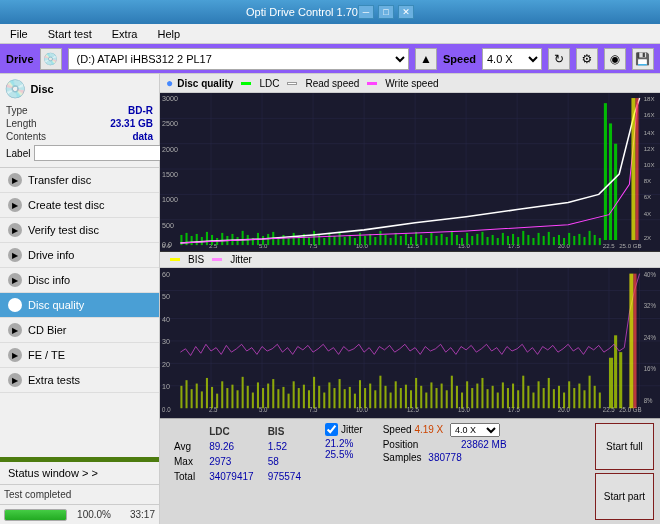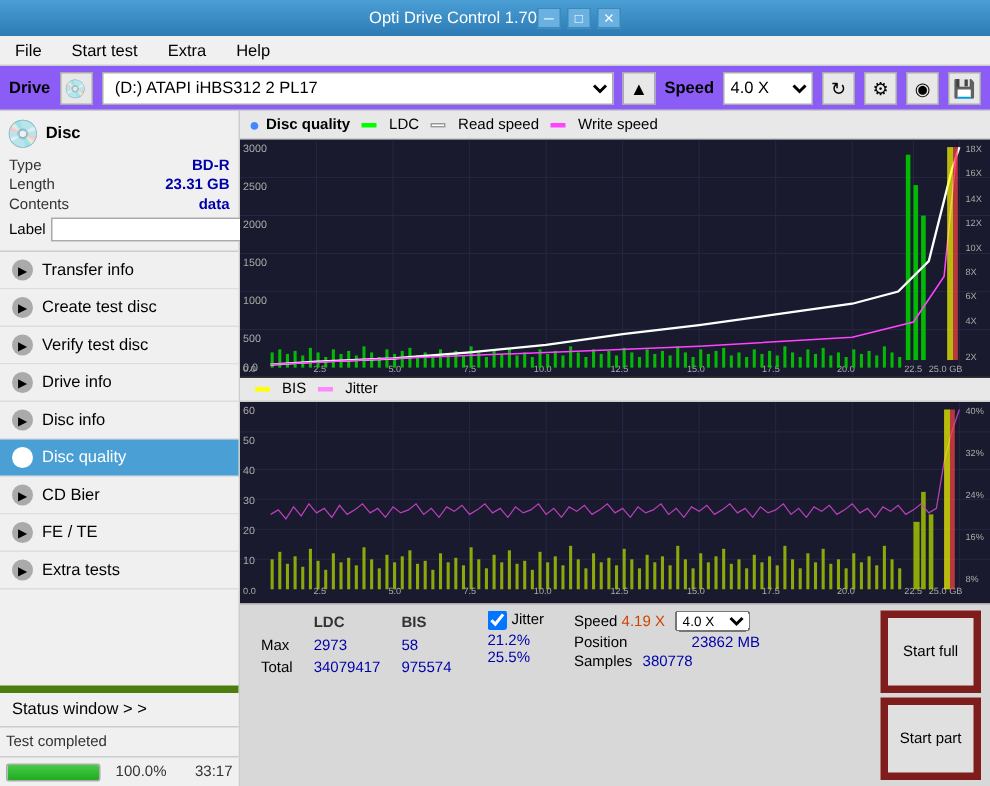--- a/index.html
+++ b/index.html
@@ -222,21 +222,21 @@
     .stats-table { font-size: 10px; }
     .stats-table td { padding: 1px 6px; }
     .stats-header { font-weight: bold; color: #333; }
     .stats-val { color: #00a; }
     .speed-val { color: #cc4400; font-weight: bold; }
     .action-btns { display: flex; flex-direction: column; gap: 3px; margin-left: auto; }
     .action-btn {
       padding: 17px 8px;
       font-size: 10px;
       background: #e0e0e0;
-      border: 5px solid #7f1d1d;
+      border: 1px solid #7f1d1d;
       cursor: pointer;
       white-space: nowrap;
     }
     .checkbox-wrap { display: flex; align-items: center; gap: 3px; }
   </style>
 </head>
 <body>
 
 <div class="title-bar">
   <span class="title-bar-title">Opti Drive Control 1.70</span>
@@ -294,21 +294,21 @@
       </div>
       <div class="disc-label-row">
         <span>Label</span>
         <input class="disc-label-input" type="text" value="" style="">
         <button class="disc-label-btn">✎</button>
       </div>
     </div>
 
     <div class="nav-btn">
       <span class="nav-icon">▶</span>
-      <span>Transfer info</span>
+      <span>Transfer disc</span>
     </div>
     <div class="nav-btn">
       <span class="nav-icon">▶</span>
       <span>Create test disc</span>
     </div>
     <div class="nav-btn">
       <span class="nav-icon">▶</span>
       <span>Verify test disc</span>
     </div>
     <div class="nav-btn">
@@ -674,20 +674,25 @@
     <div class="bottom-info" style="background:#d8d8d8;border-top:1px solid #aaa;padding:4px 6px;font-size:10px;">
       <div>
         <table class="stats-table">
           <tbody>
               <tr>
             <td></td>
             <td class="stats-header">LDC</td>
             <td class="stats-header">BIS</td>
           </tr>
           <tr>
+            <td>Avg</td>
+            <td class="stats-val">89.26</td>
+            <td class="stats-val">1.52</td>
+          </tr>
+          <tr>
             <td>Max</td>
             <td class="stats-val">2973</td>
             <td class="stats-val">58</td>
           </tr>
           <tr>
             <td>Total</td>
             <td class="stats-val">34079417</td>
             <td class="stats-val">975574</td>
           </tr>
         </tbody>

